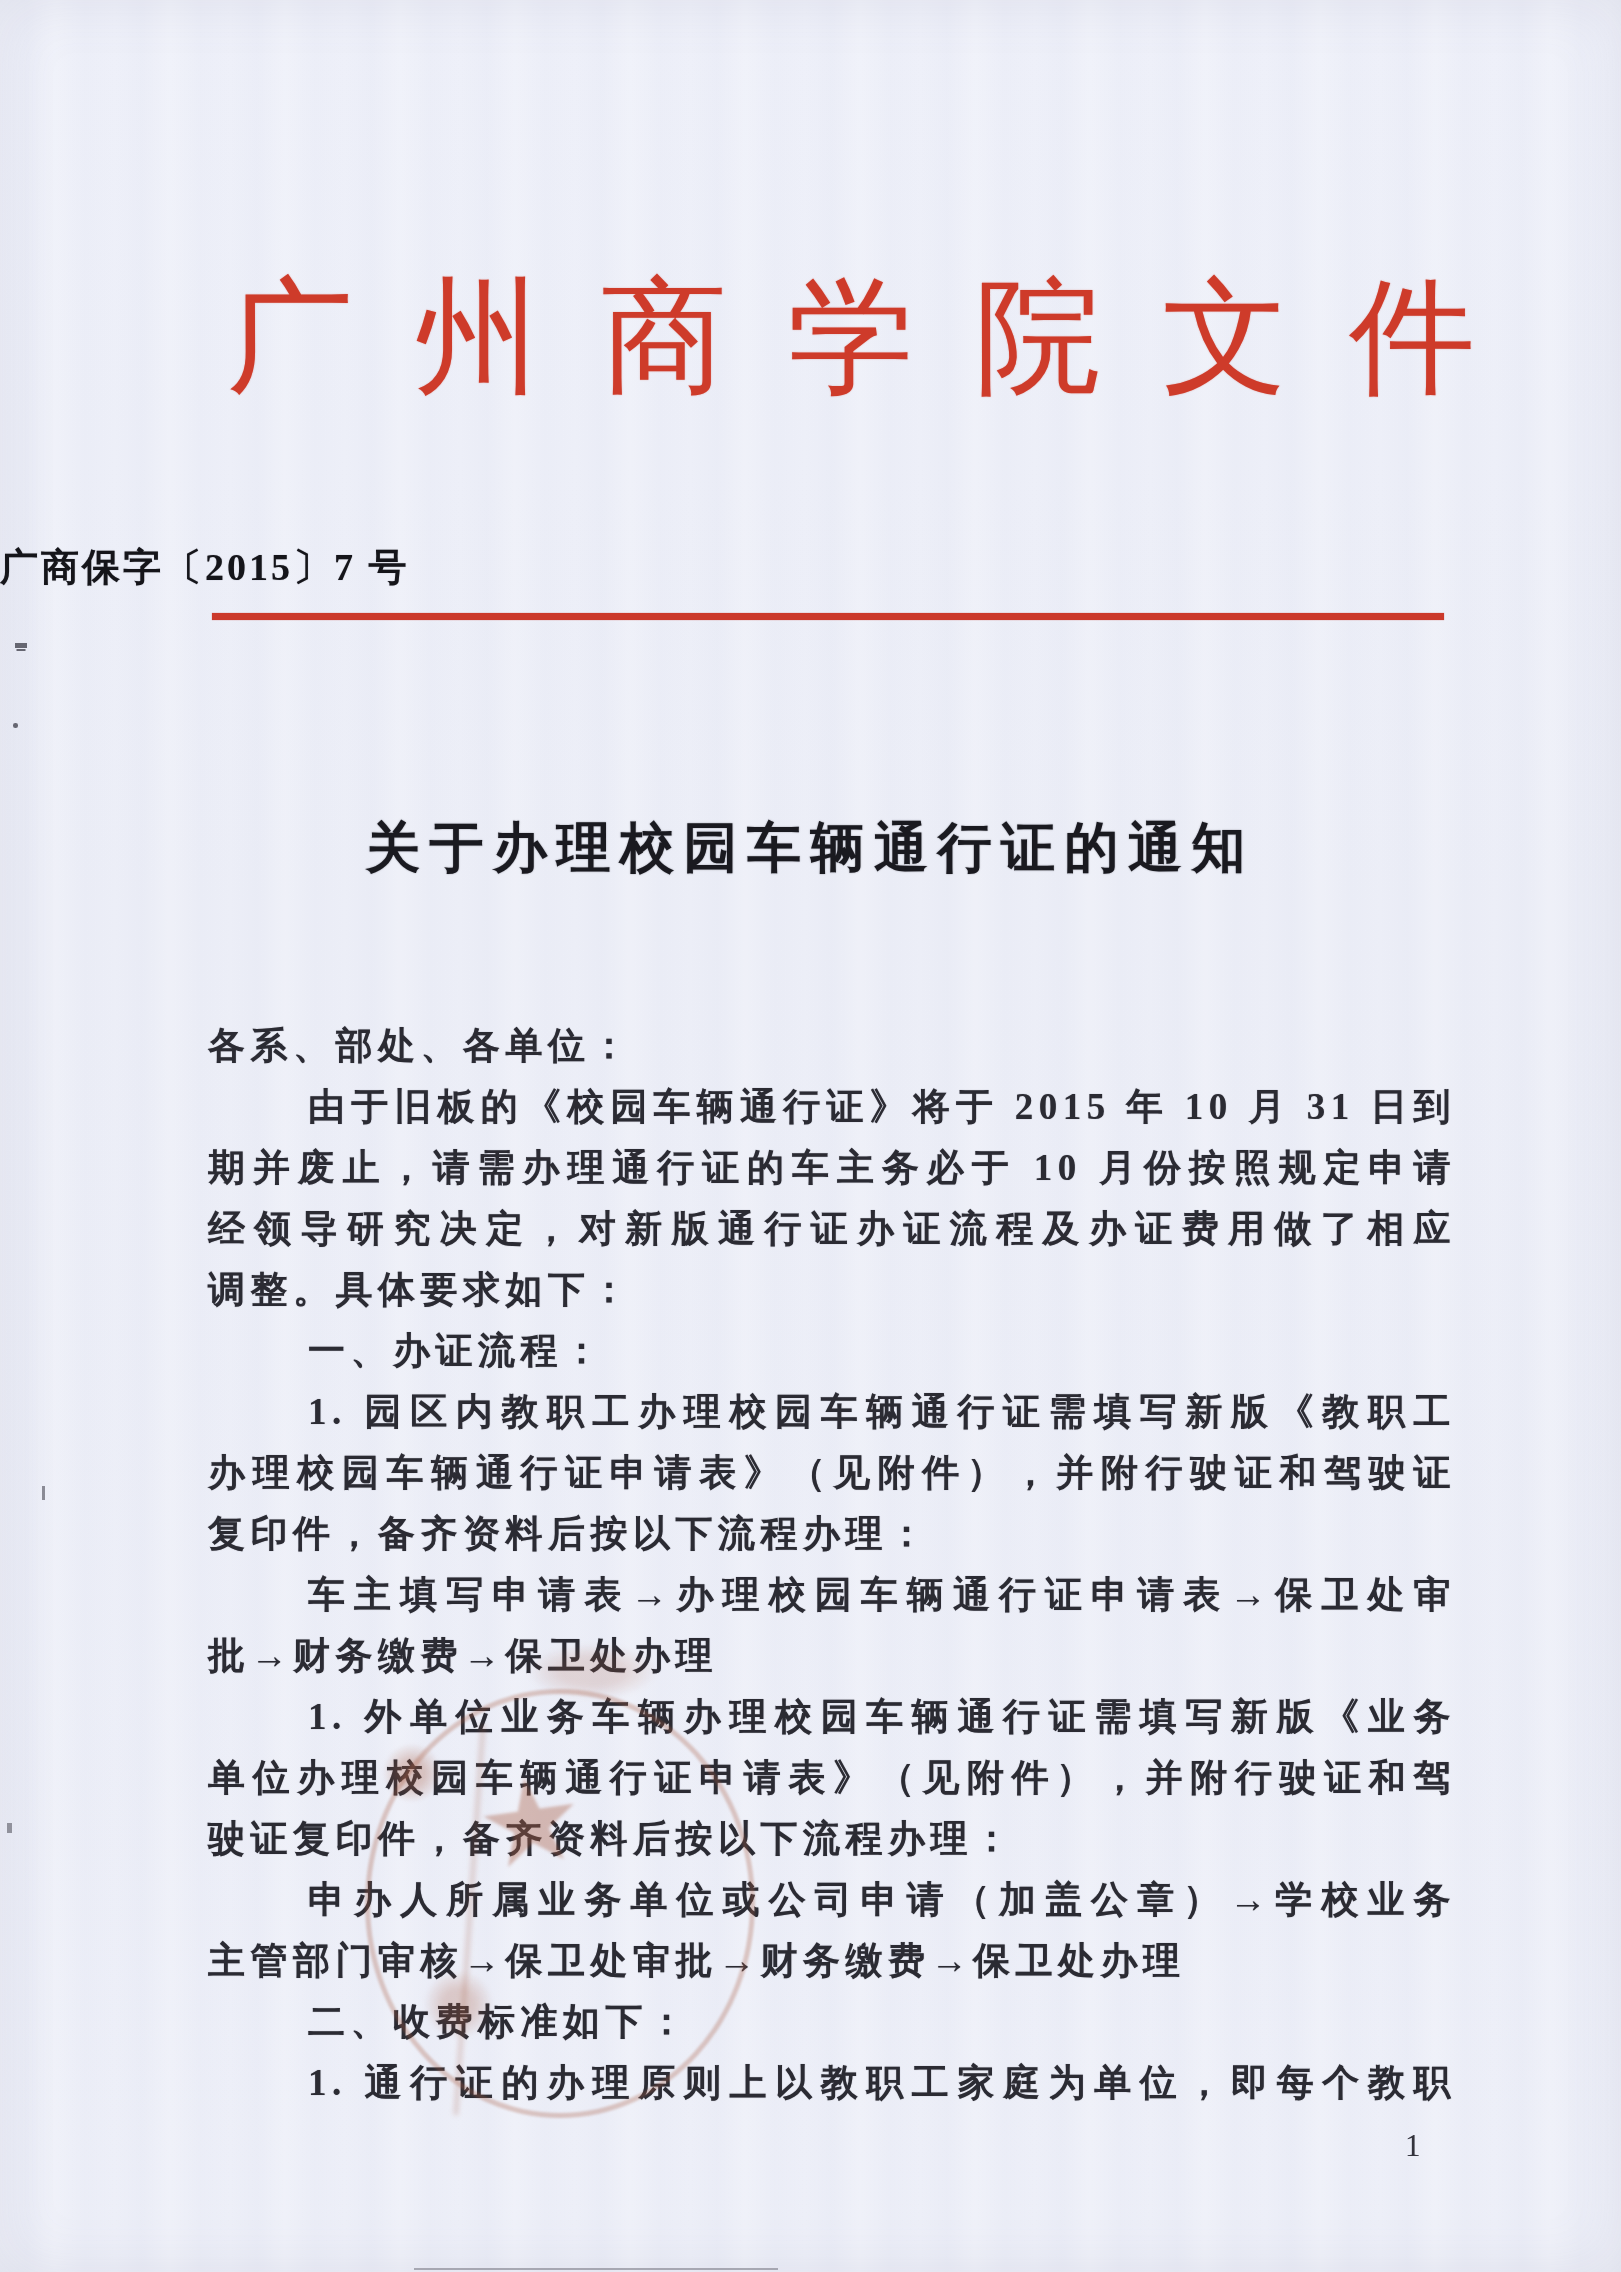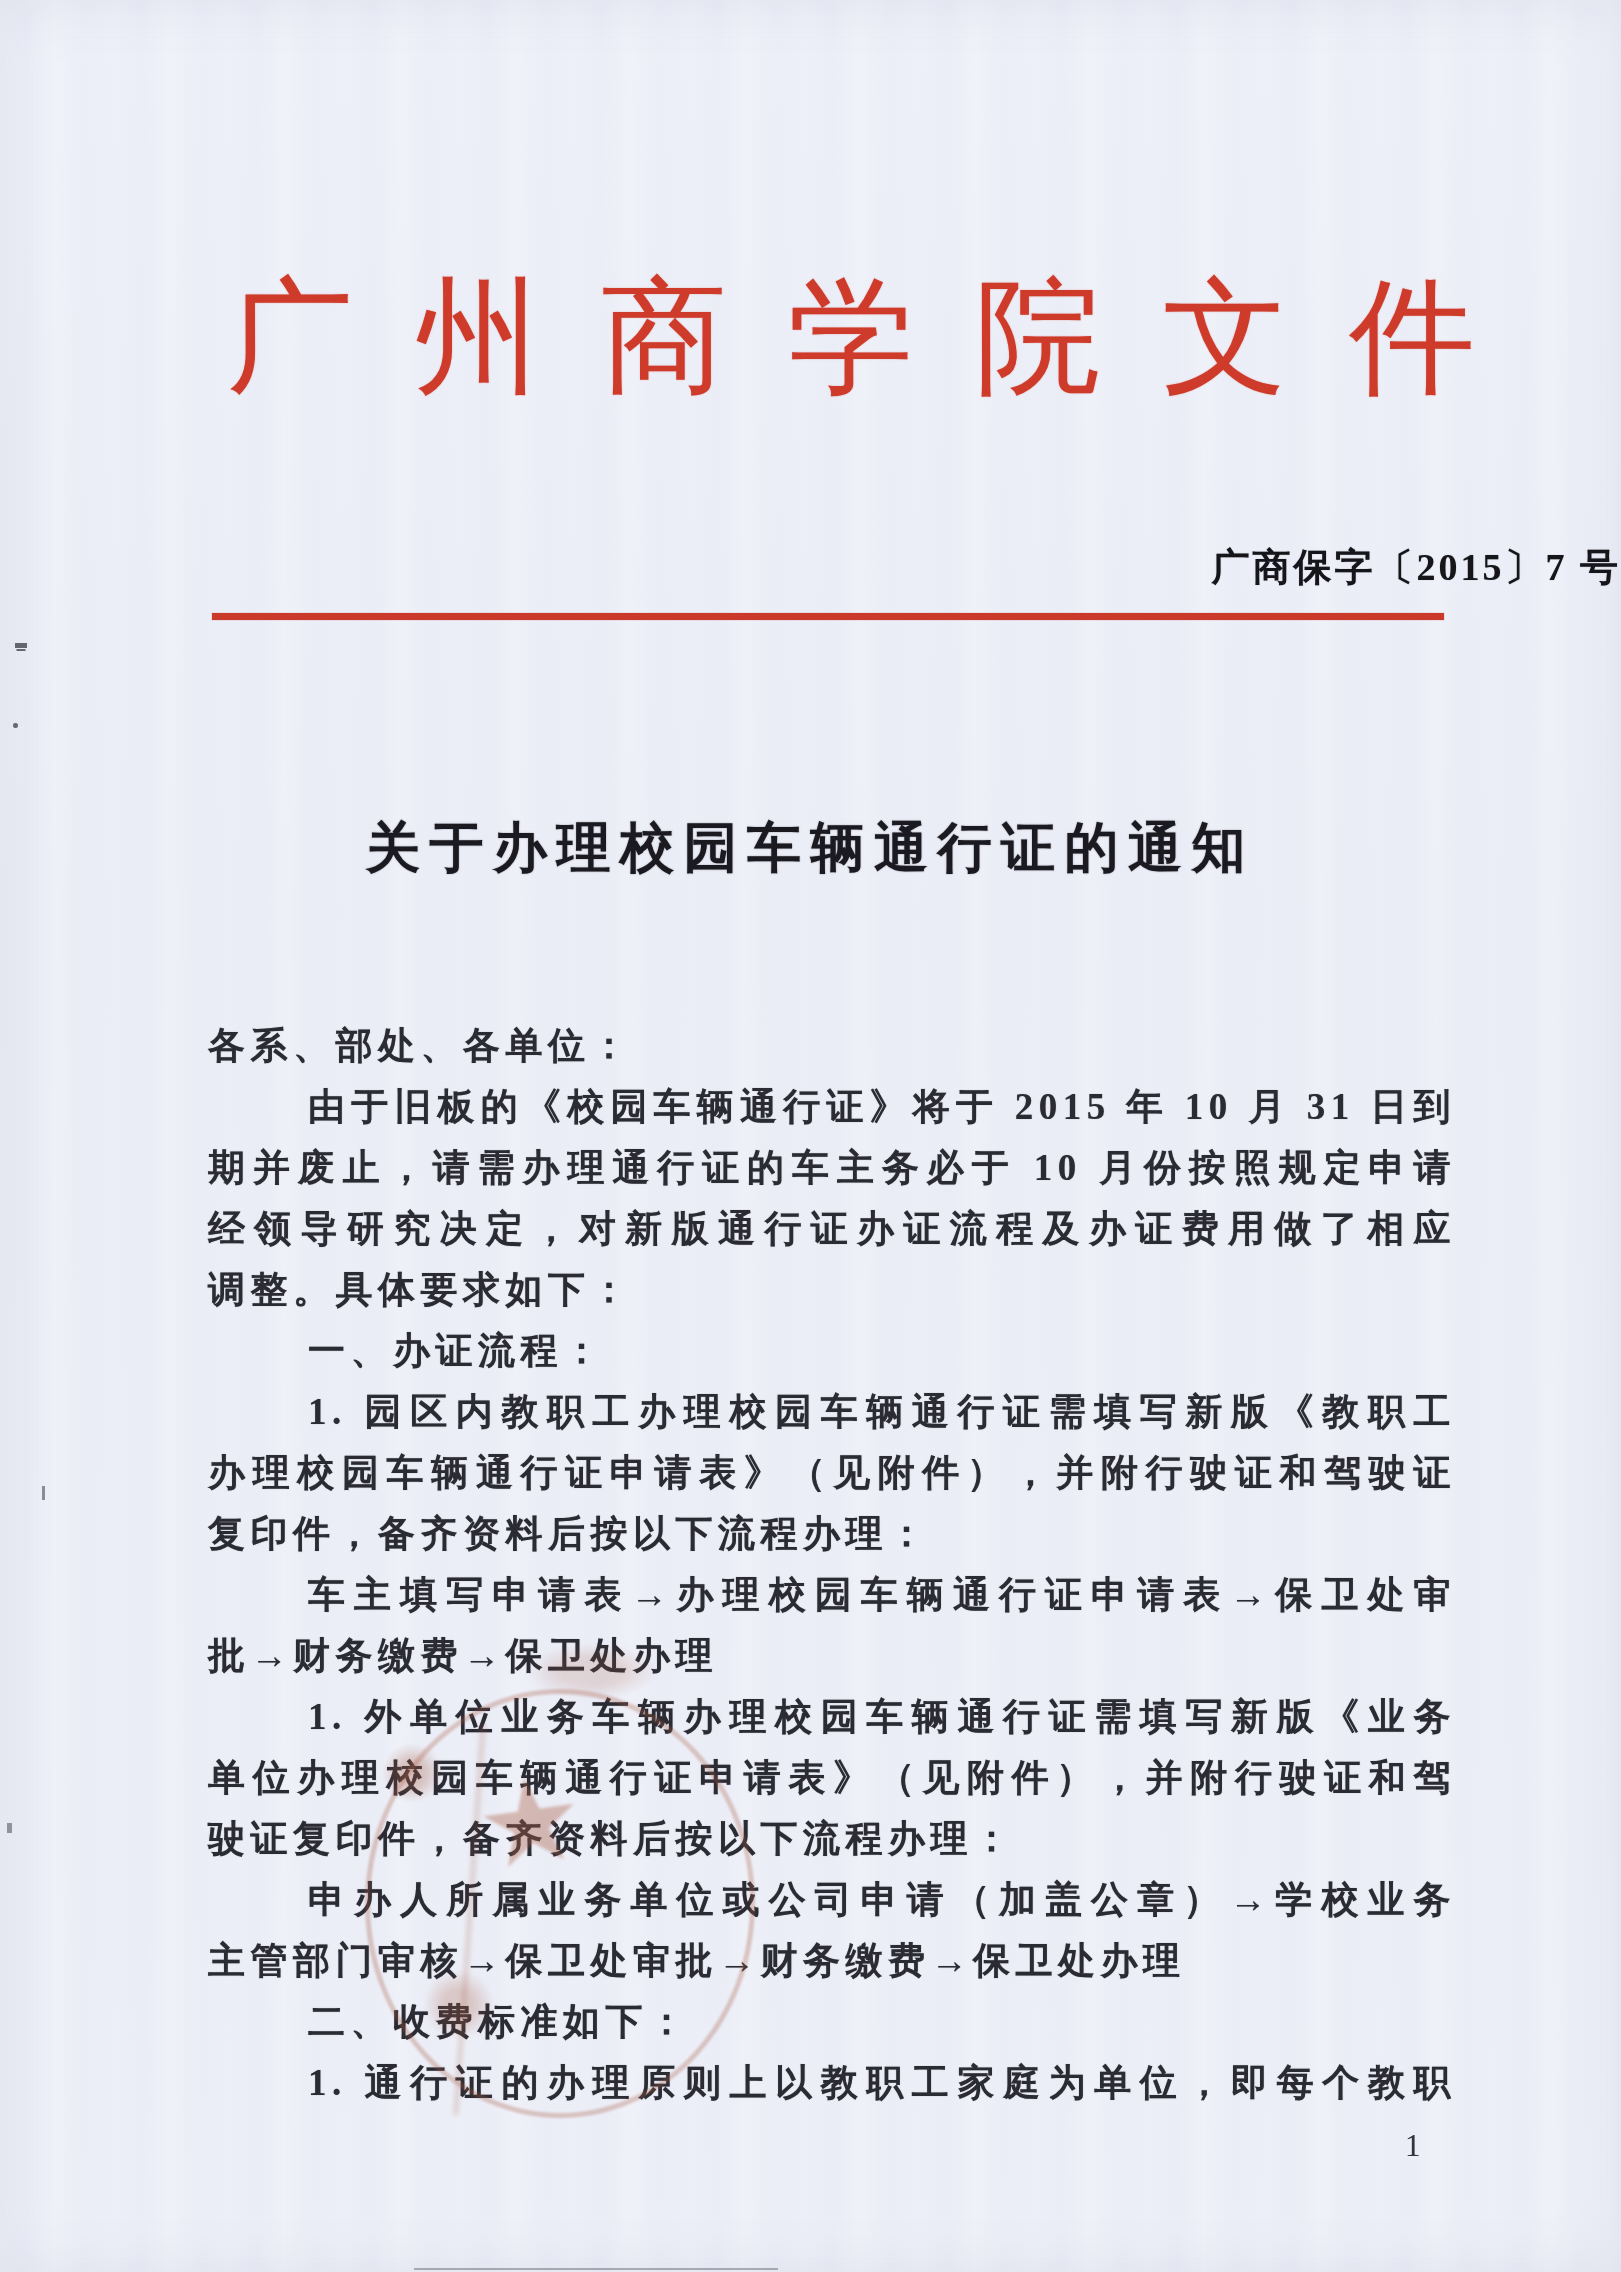--- a/index.html
+++ b/index.html
@@ -21,21 +21,21 @@
   }
   .agency{
     position:absolute;left:227px;top:273px;
     font-size:126px;line-height:129px;font-weight:400;
     letter-spacing:61px;white-space:nowrap;
     color:#ce3b2a;
     text-shadow:0 0 1.5px rgba(206,59,42,.45);
   }
   .docnum{
     position:absolute;left:0;top:542px;width:100%;
-    text-align:right;
+    text-align:left;
     font-size:38px;font-weight:700;letter-spacing:3px;
     color:#15151a;
     font-family:"Liberation Serif","DejaVu Serif",serif;
     text-shadow:0 0 1px rgba(20,20,30,.4);
   }
   .redline{
     position:absolute;left:212px;top:613px;
     width:1232px;height:6.5px;
     background:#cb392b;
     box-shadow:0 0 1px rgba(203,57,43,.6);

